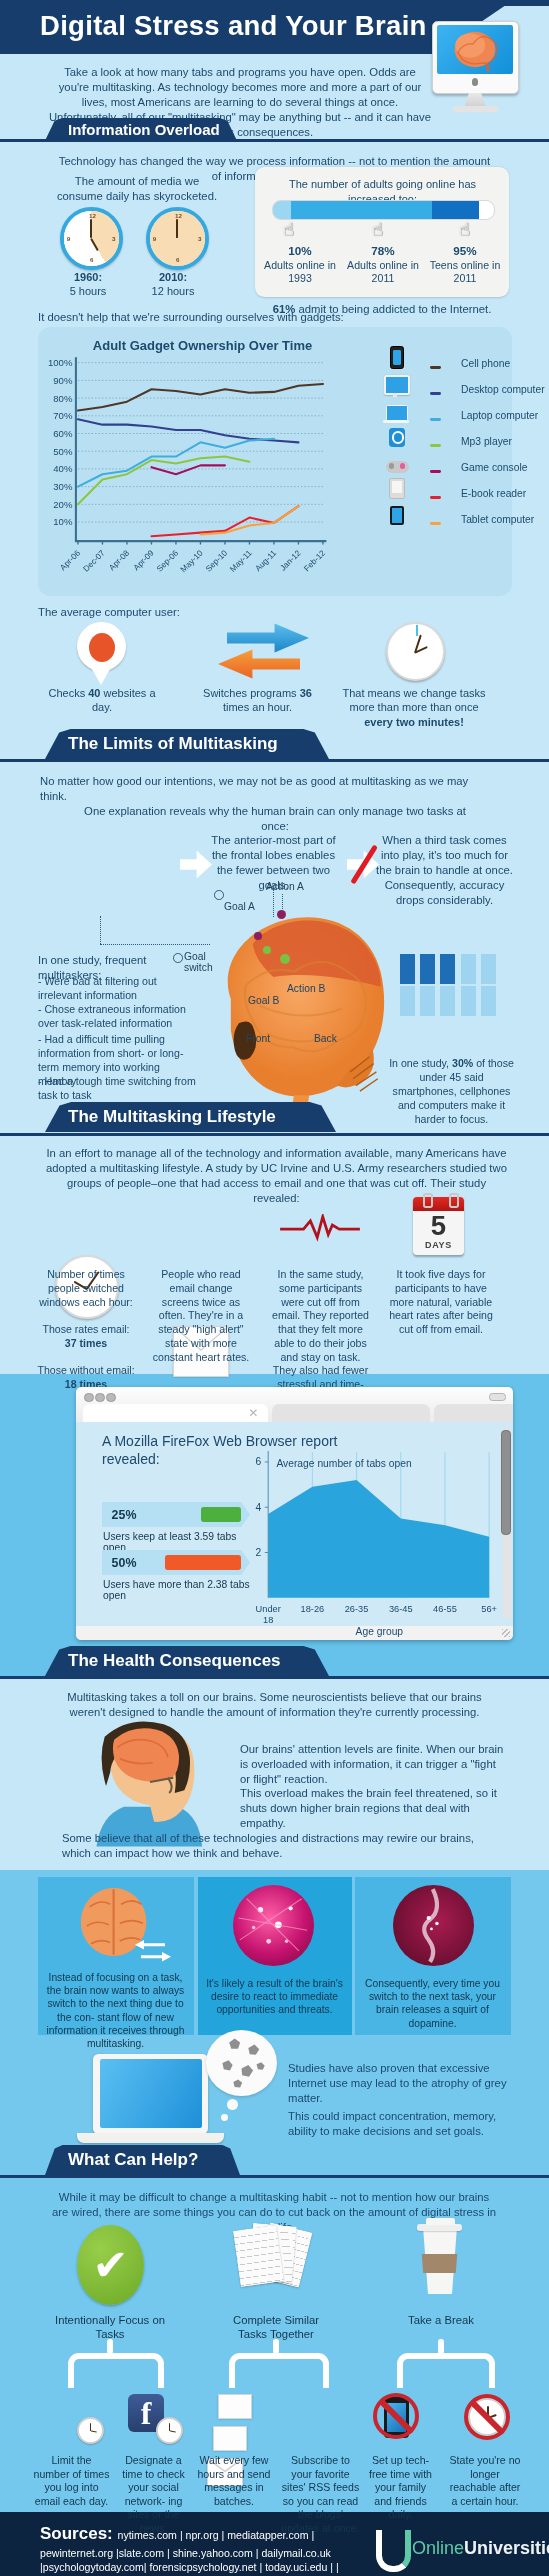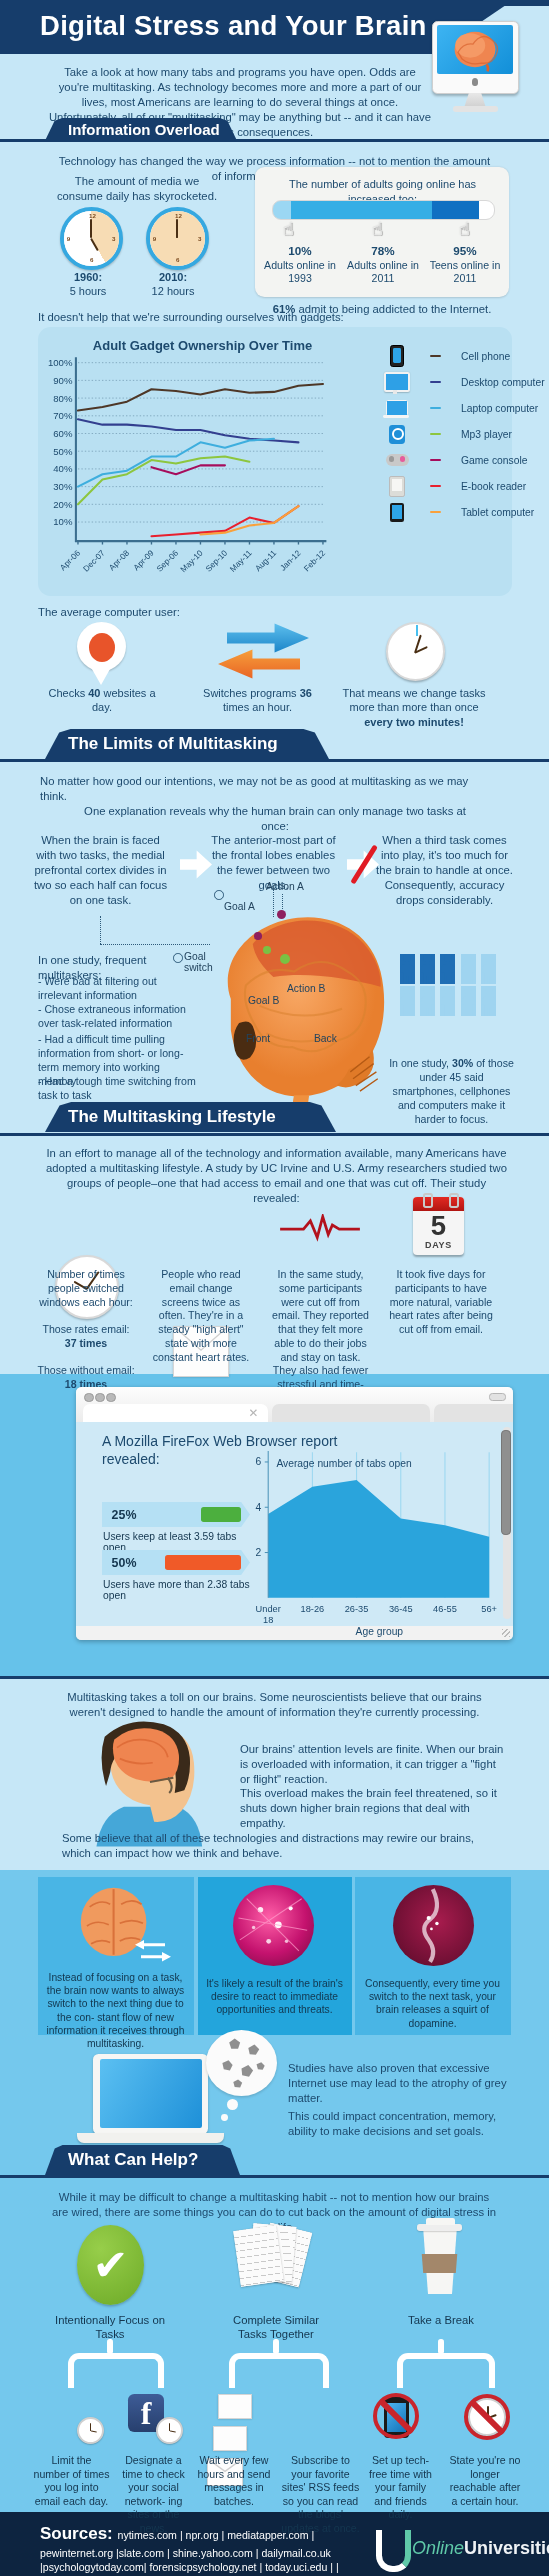--- a/index.html
+++ b/index.html
@@ -35,21 +35,21 @@
   .hand{position:absolute;background:#4a2f14;transform-origin:50% 100%;border-radius:1.4px;}
   
   .wpanel{left:255px;top:167px;width:254px;height:130px;background:#f3f4f2;border-radius:9.6px;box-shadow:0 0.7px 2.1px rgba(0,0,0,.15);}
   .obar{left:272px;top:200px;width:221px;height:18px;border-radius:9px;border:1.4px solid #d8d8d8;background:linear-gradient(to right,#9bd7f3 0 8%,#36aee5 8% 72%,#1170c2 72% 93%,#ffffff 93%);}
   .cursor{color:#fff;text-shadow:0 0 1.4px #777,0.7px 0.7px 0.7px #666;font-size:18px;}
   .ostat{width:76px;text-align:center;font-size:10.6px;line-height:1.25;}
   .ostat .pct{font-size:11.7px;font-weight:bold;}
   
   .chart-panel{left:38px;top:327px;width:474px;height:269px;background:#b9e0f2;border-radius:12.4px;}
   .chart-title{left:79px;top:338px;width:247px;text-align:center;font-weight:bold;font-size:13px;}
-  .leg-item{display:flex;align-items:center;gap:20px;height:26px;}
+  .leg-item{display:flex;align-items:flex-end;gap:20px;height:26px;}
   .leg-icon{width:26px;display:flex;justify-content:center;}
   .leg-dash{width:11px;height:2.7px;border-radius:1.4px;}
   .leg-label{font-size:10.3px;}
   
   .mi-phone{width:11.7px;height:20.6px;background:#222;border-radius:2.7px;border:0.7px solid #000;position:relative;}
   .mi-phone:before{content:"";position:absolute;left:1.4px;top:2.7px;right:1.4px;bottom:3.4px;background:#2ea5e8;border-radius:1.4px;}
   .mi-desktop{width:22px;height:16.5px;background:#2ea0e6;border:2.1px solid #f2f2f2;border-radius:2.1px;position:relative;box-shadow:0 0.7px 1.4px rgba(0,0,0,.2);}
   .mi-desktop:after{content:"";position:absolute;left:6.9px;top:16.5px;width:4.1px;height:4.1px;background:#e8e8e8;}
   .mi-laptop{width:20.6px;height:13.7px;background:#2ea0e6;border:1.4px solid #f5f5f5;border-radius:1.4px;position:relative;}
   .mi-laptop:after{content:"";position:absolute;left:-4.1px;top:13.7px;width:26px;height:2.7px;background:#f5f5f5;border-radius:1.4px;}
@@ -130,21 +130,21 @@
   .bracket{border-top:6.2px solid #fff;border-left:6.2px solid #fff;border-right:6.2px solid #fff;border-radius:11px 11px 0 0;height:29px;}
   .tipcap{font-size:10.6px;line-height:1.28;text-align:center;color:#14364f;}
   .ban{border:4.8px solid #c9252c;border-radius:50%;}
   .banbar{background:#c9252c;border-radius:2.1px;transform:rotate(45deg);}
   .fb{background:linear-gradient(#3e5c97,#273f6d);border-radius:6.2px;color:#fff;font-weight:bold;font-family:"Liberation Serif",serif;display:flex;align-items:flex-end;justify-content:center;}
   .smclock{border-radius:50%;background:#fff;border:2.1px solid #cfcfcf;box-shadow:0 0.7px 1.4px rgba(0,0,0,.25);}
   
   .src{color:#fff;font-size:10.6px;line-height:1.35;}
   .src .big{font-size:17px;font-weight:bold;}
   .uicon{width:23px;height:36px;border:6.2px solid #fff;border-top:none;border-right-color:#5fc9a8;border-radius:0 0 16.5px 16.5px;}
-  .logo-online{color:#5fc9a8;font-size:18px;font-style:italic;}
+  .logo-online{color:#5fc9a8;font-size:18px;}
   .logo-univ{color:#eef2f5;font-size:18px;font-weight:bold;}
 </style>
 </head>
 <body>
 
 <div id="page">
 
   <div class="abs band-med1"></div>
   <div class="abs band-light2"></div>
   <div class="abs band-med2"></div>
@@ -348,21 +348,20 @@
   <div class="abs caption" style="left:340px;top:686px;width:148px">
     <span>That means we change tasks more than more than once </span><b>every two minutes!</b><span></span>
   </div>
 
   <div class="abs secline" style="top:759px"></div>
   <div class="abs pill" style="left:45px;top:729px;width:261px;height:30px;font-size:17px">The Limits of Multitasking</div>
 
   <div class="abs p" style="left:40px;top:774px;width:439px">No matter how good our intentions, we may not be as good at multitasking as we may think.</div>
   <div class="abs p ctr" style="left:69px;top:804px;width:412px">One explanation reveals why the human brain can only manage two tasks at once:</div>
 
-  <div class="abs p ctr" style="left:32px;top:833px;width:137px">When the brain is faced with two tasks, the medial prefrontal cortex divides in two so each half can focus on one task.</div>
   <div class="abs warrow" style="left:180px;top:846px"></div>
   <div class="abs p ctr" style="left:211px;top:833px;width:125px">The anterior-most part of the frontal lobes enables the fewer between two goals.</div>
   <div class="abs warrow" style="left:347px;top:846px"></div>
   <div class="abs slash" style="left:342px;top:862px"></div>
   <div class="abs p ctr" style="left:376px;top:833px;width:137px">When a third task comes into play, it's too much for the brain to handle at once. Consequently, accuracy drops considerably.</div>
 
   <div class="abs dottedv" style="left:100px;top:916px;height:27.5px"></div>
   <div class="abs dotted" style="left:100px;top:944px;width:110px"></div>
   <div class="abs dottedv" style="left:273px;top:889px;height:27.5px"></div>
 
@@ -494,20 +493,21 @@
     <span class="cbar" style="left:99px;width:40px;background:#4caf3e"></span>
   </div>
   <div class="abs ccap" style="left:103px;top:1531px;width:158px">Users keep at least 3.59 tabs open</div>
   <div class="callout abs" style="left:102px;top:1550px;width:148px">
     <span class="pct">50%</span>
     <span class="cbar" style="left:63px;width:76px;background:#f05a28"></span>
   </div>
   <div class="abs ccap" style="left:103px;top:1579px;width:165px">Users have more than 2.38 tabs open</div>
 
   <div class="abs secline" style="top:1676px"></div>
+  <div class="abs pill" style="left:45px;top:1646px;width:261px;height:30px;font-size:17px">The Health Consequences</div>
 
   <div class="abs p ctr" style="left:48px;top:1690px;width:453px">Multitasking takes a toll on our brains. Some neuroscientists believe that our brains weren't designed to handle the amount of information they're currently processing.</div>
 
   <svg class="abs" style="left:69px;top:1716px" width="151" height="134" viewBox="0 0 220 195">
     <path d="M40,190 q6,-45 40,-58 l80,0 q30,14 34,58 z" fill="#45a7d8"></path>
     <path d="M60,38 q30,-34 78,-22 q40,10 44,52 q4,44 -18,70 q-16,18 -40,16 l-6,-24 q-40,-6 -54,-40 q-8,-28 -4,-52 z" fill="#f3c28e"></path>
     <path d="M52,30 q36,-32 86,-18 q34,12 38,48 q2,28 -8,48 l-14,4 q6,-40 -10,-58 q-34,6 -62,-6 q-20,10 -22,34 l-6,20 q-12,-40 -2,-72 z" fill="#3a2a1a"></path>
     <path d="M66,34 q26,-22 62,-14 q28,8 32,36 q2,22 -10,34 q-26,10 -52,2 q-24,-8 -32,-30 q-4,-16 0,-28 z" fill="#ef8550"></path>
     <path d="M70,46 q20,-16 48,-10 q22,6 26,24 M74,62 q22,10 48,6" stroke="#d9622f" stroke-width="2.5" fill="none" opacity=".7"></path>
     <path d="M118,96 l34,-6 M144,90 q10,14 2,22" stroke="#6a5a42" stroke-width="3" fill="none"></path>

